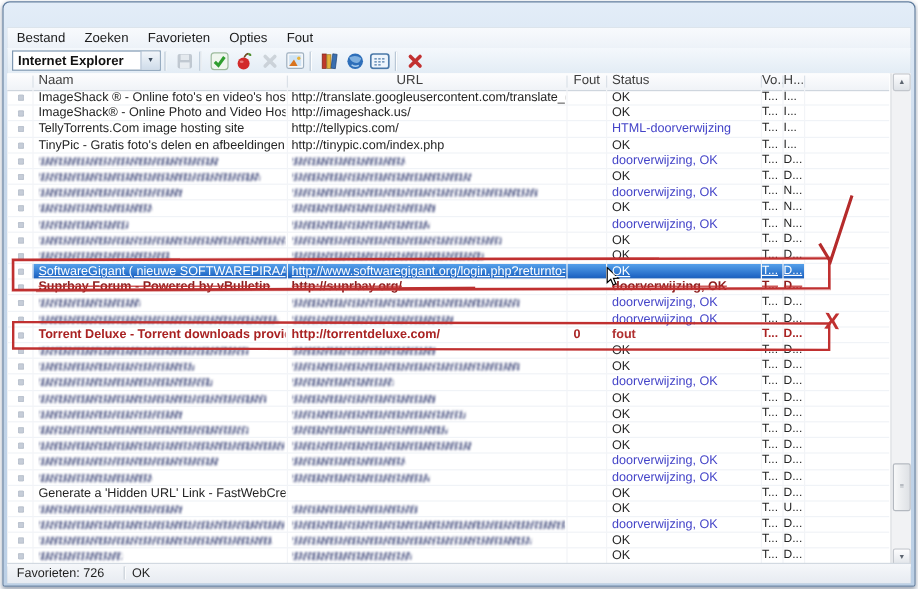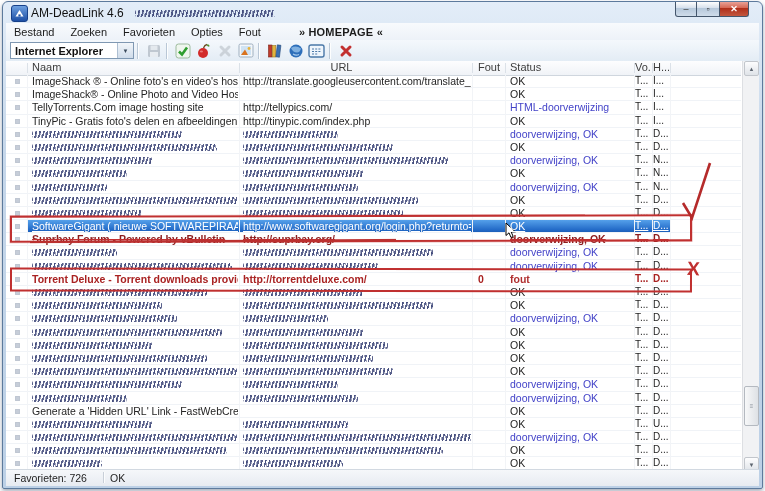--- a/index.html
+++ b/index.html
@@ -122,45 +122,29 @@
   .anno-rect2{left:10px;top:268px;width:678px;height:20px;border:2px solid #c03030;
     transform:rotate(.1deg);}
   .anno-x{left:687px;top:258px;font-size:19px;font-weight:bold;color:#c03030;
     transform:rotate(3deg);font-family:"Liberation Sans",sans-serif;}
 </style>
 </head>
 <body>
 
 <div class="window">
 
-  <div class="titlebar">
-    <div class="app-icon">
-      <svg width="13" height="13" viewBox="0 0 13 13">
-        <path d="M2.5 9.5 L6.5 3 L10.5 9.5 Z" fill="#fff"></path>
-        <rect x="5.4" y="7.4" width="2.2" height="2.1" fill="#1d4fa5"></rect>
-      </svg>
-    </div>
-    <span class="title-text">AM-DeadLink 4.6</span>
-    <div class="title-scribble scrib"></div>
-    <div class="winbtns">
-      <div class="winbtn min">–</div>
-      <div class="winbtn max">▫</div>
-      <div class="winbtn close">✕</div>
-    </div>
-  </div>
 
   <div class="client-bg"></div>
 
   <div class="menubar" id="menubar">
       <div class="menu-item">Bestand</div>
       <div class="menu-item">Zoeken</div>
       <div class="menu-item">Favorieten</div>
       <div class="menu-item">Opties</div>
       <div class="menu-item">Fout</div>
-      <div class="menu-item menu-home">» HOMEPAGE «</div>
     </div>
 
   <div class="toolbar">
     <div class="combo">
       <span class="combo-label">Internet Explorer</span>
       <span class="combo-arrow">▼</span>
     </div>
     <span class="tsep"></span>
     <span id="toolbar-icons" style="display:flex;align-items:center;">
         <span class="tbtn" style="opacity: 0.65;">
@@ -250,20 +234,21 @@
           <div class="cell c-name">ImageShack ® - Online foto's en video's hosten</div>
           <div class="cell c-url">http://translate.googleusercontent.com/translate_c?hl=nl&amp;prev=...</div>
           <div class="cell c-fout"></div>
           <div class="cell c-status">OK</div>
           <div class="cell c-vo">T...</div>
           <div class="cell c-h">I...</div>
         </div>
         <div class="row ">
           <span class="mark"></span>
           <div class="cell c-name">ImageShack® - Online Photo and Video Hosting</div>
+          <div class="cell c-url">http://imageshack.us/</div>
           <div class="cell c-fout"></div>
           <div class="cell c-status">OK</div>
           <div class="cell c-vo">T...</div>
           <div class="cell c-h">I...</div>
         </div>
         <div class="row ">
           <span class="mark"></span>
           <div class="cell c-name">TellyTorrents.Com image hosting site</div>
           <div class="cell c-url">http://tellypics.com/</div>
           <div class="cell c-fout"></div>

